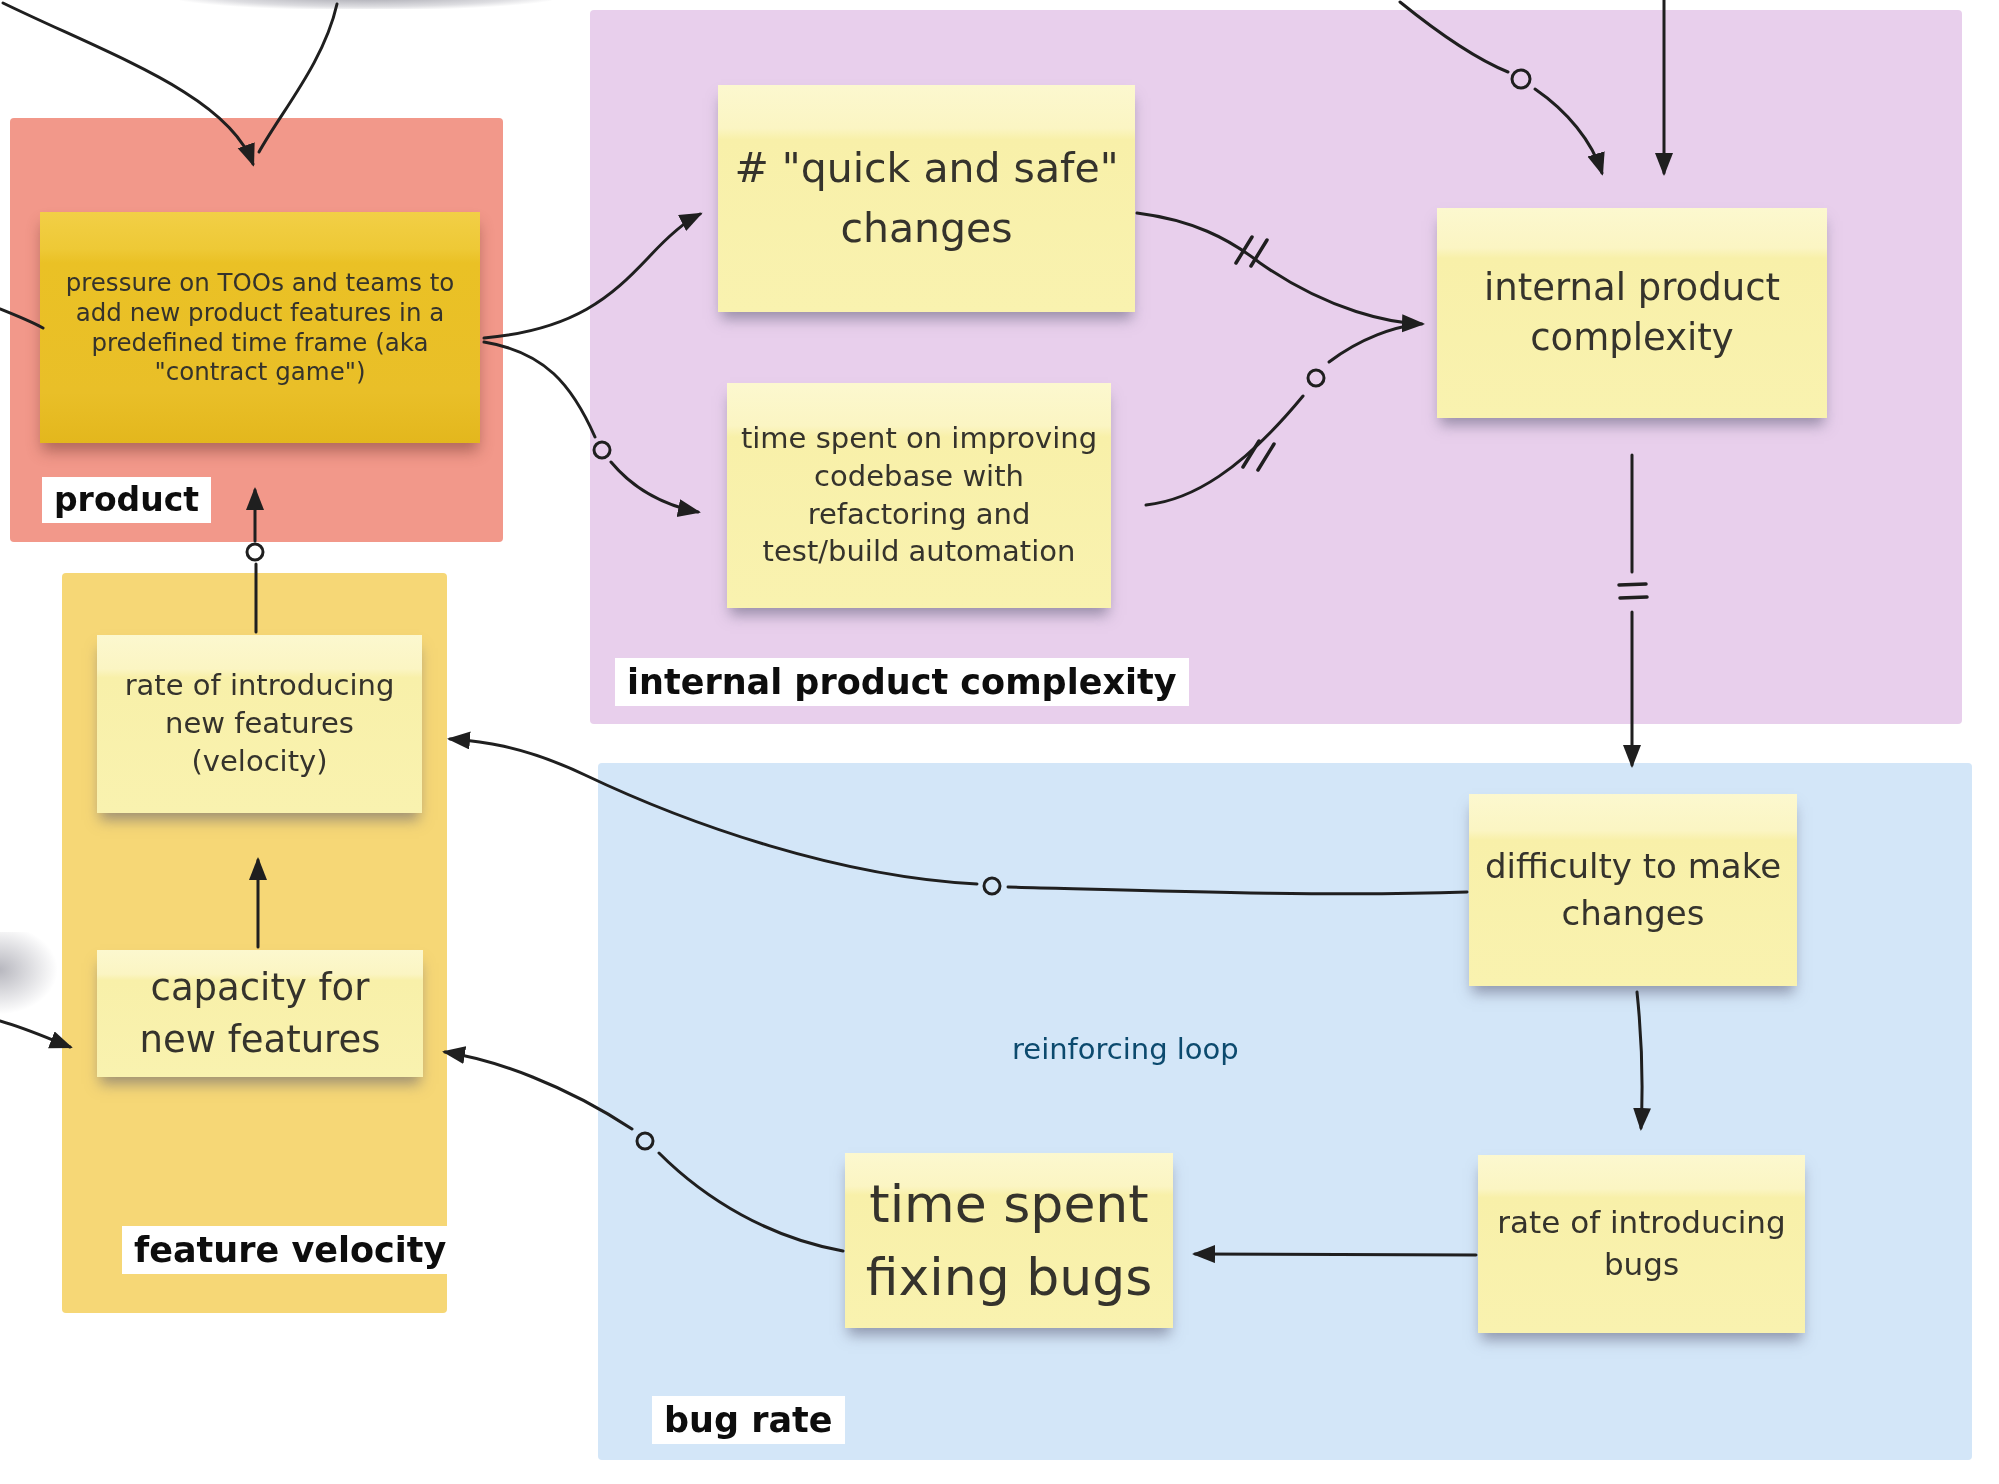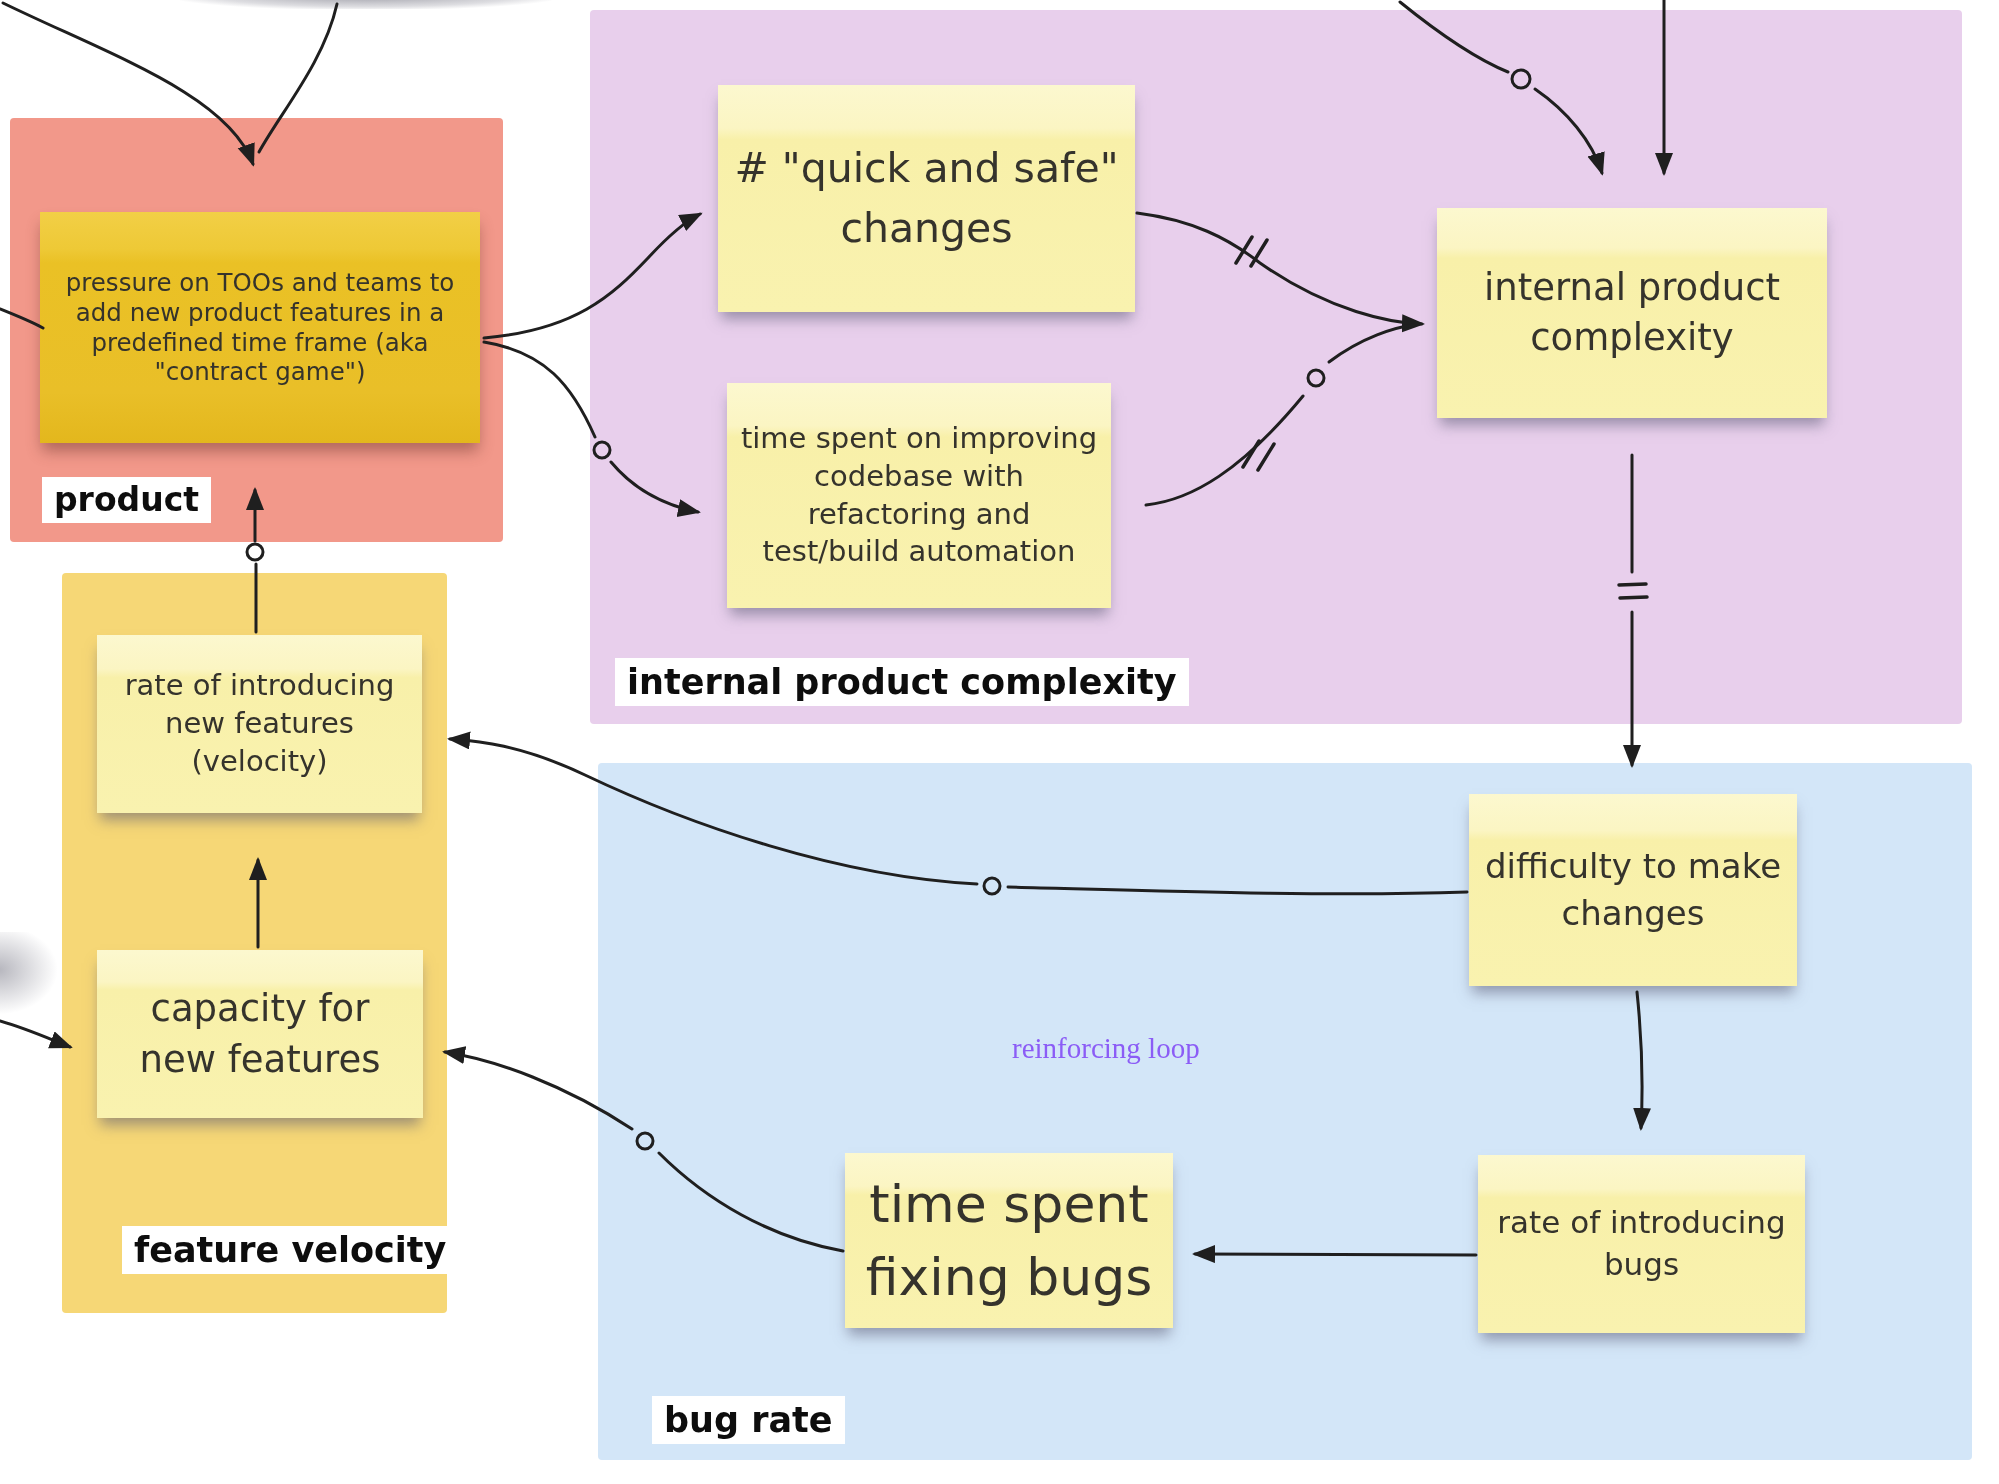--- a/index.html
+++ b/index.html
@@ -27,21 +27,21 @@
   }
   .sticky-yellow{
     background:linear-gradient(180deg,#fcf8cf 0%,#fbf5c3 19%,#f8f0a9 24%,#f9f2af 100%);
   }
   .sticky-gold{
     background:linear-gradient(180deg,#f2cf46 0%,#eec936 16%,#eac125 22%,#e9bf28 78%,#e3b71d 100%);
     box-shadow:0 10px 14px -2px rgba(95,45,35,.45);
   }
   .note-text{width:100%;padding:6px 10px;box-sizing:border-box;}
   .annotation{
-    position:absolute;z-index:2;color:#8b5cf6;font-family:Liberation Serif, serif;
+    position:absolute;z-index:2;color:#0c4a6e;
   }
   #connectors{position:absolute;left:0;top:0;z-index:5;pointer-events:none;}
   .smudge{position:absolute;z-index:0;}
   #top-edge-shadow{
     left:180px;top:-6px;width:372px;height:15px;
     background:radial-gradient(ellipse at 50% 0%,rgba(95,95,110,.65),rgba(120,120,135,.25) 60%,transparent 78%);
     border-radius:0 0 10px 10px;
   }
   #left-edge-shadow{
     left:-28px;top:932px;width:88px;height:84px;
@@ -83,21 +83,21 @@
   </div>
 
   <div class="sticky sticky-yellow" style="left:1469px;top:794px;width:328px;height:192px;font-size:34px;line-height:1.38;">
     <div class="note-text">difficulty to make changes</div>
   </div>
 
   <div class="sticky sticky-yellow" style="left:97px;top:635px;width:325px;height:178px;font-size:29px;line-height:1.3;">
     <div class="note-text">rate of introducing new features (velocity)</div>
   </div>
 
-  <div class="sticky sticky-yellow" style="left:97px;top:950px;width:326px;height:168px;font-size:37px;line-height:1.38;">
+  <div class="sticky sticky-yellow" style="left:97px;top:950px;width:326px;height:127px;font-size:37px;line-height:1.38;">
     <div class="note-text">capacity for new features</div>
   </div>
 
   <div class="sticky sticky-yellow" style="left:845px;top:1153px;width:328px;height:175px;font-size:52px;line-height:1.4;">
     <div class="note-text">time spent fixing bugs</div>
   </div>
 
   <div class="sticky sticky-yellow" style="left:1478px;top:1155px;width:327px;height:178px;font-size:31px;line-height:1.35;">
     <div class="note-text">rate of introducing bugs</div>
   </div>

